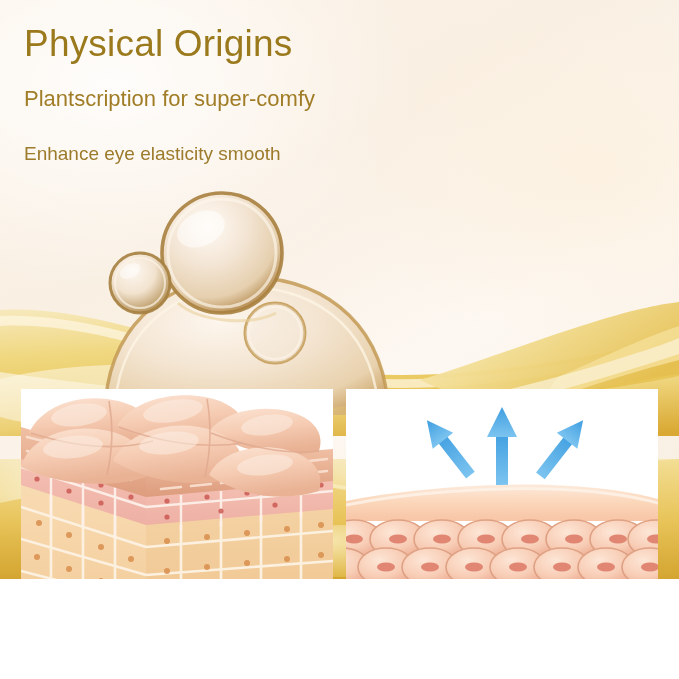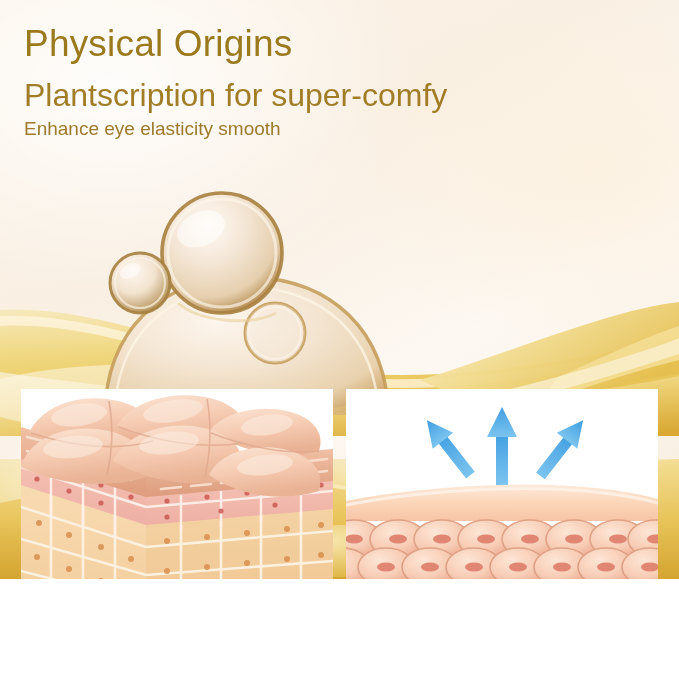--- a/index.html
+++ b/index.html
@@ -28,22 +28,22 @@
   .pool{position:absolute;left:0;bottom:0;width:679px;height:120px;
     background:linear-gradient(180deg,#f6e7b8 0%,#f0d784 22%,#e9c75c 52%,#d8ab35 80%,#c9952a 100%);}
   .pool-hi{position:absolute;left:0;bottom:0;width:679px;height:120px;
     background:radial-gradient(ellipse 48% 70% at 18% 30%,rgba(255,255,255,.88) 0%,rgba(255,255,255,0) 62%),
                radial-gradient(ellipse 30% 45% at 62% 18%,rgba(255,255,255,.45) 0%,rgba(255,255,255,0) 70%);}
   .pool-drip{position:absolute;left:0;bottom:0;width:679px;height:120px;}
 
   
   .titles{position:absolute;left:24px;top:20px;width:600px;}
   .t1{font-size:37px;line-height:1.28;color:#9b7a1d;letter-spacing:.2px;white-space:nowrap;}
-  .t2{font-size:32px;line-height:1.3;color:#a07d26;margin-top:8px;white-space:nowrap;}
-  .t3{font-size:19px;line-height:1.3;color:#9d7b2c;margin-top:0;white-space:nowrap;}
+  .t2{font-size:22px;line-height:1.3;color:#a07d26;margin-top:18px;white-space:nowrap;}
+  .t3{font-size:19px;line-height:1.3;color:#9d7b2c;margin-top:28px;white-space:nowrap;}
 
   
   .panel{position:absolute;overflow:hidden;background:#ffffff;}
   #panel-left{left:21px;top:389px;width:312px;height:239px;}
   #panel-right{left:346px;top:389px;width:312px;height:239px;}
   .panel svg{display:block;}
 
   .sr{position:absolute;width:1px;height:1px;overflow:hidden;clip:rect(0 0 0 0);}
 </style>
 </head>

